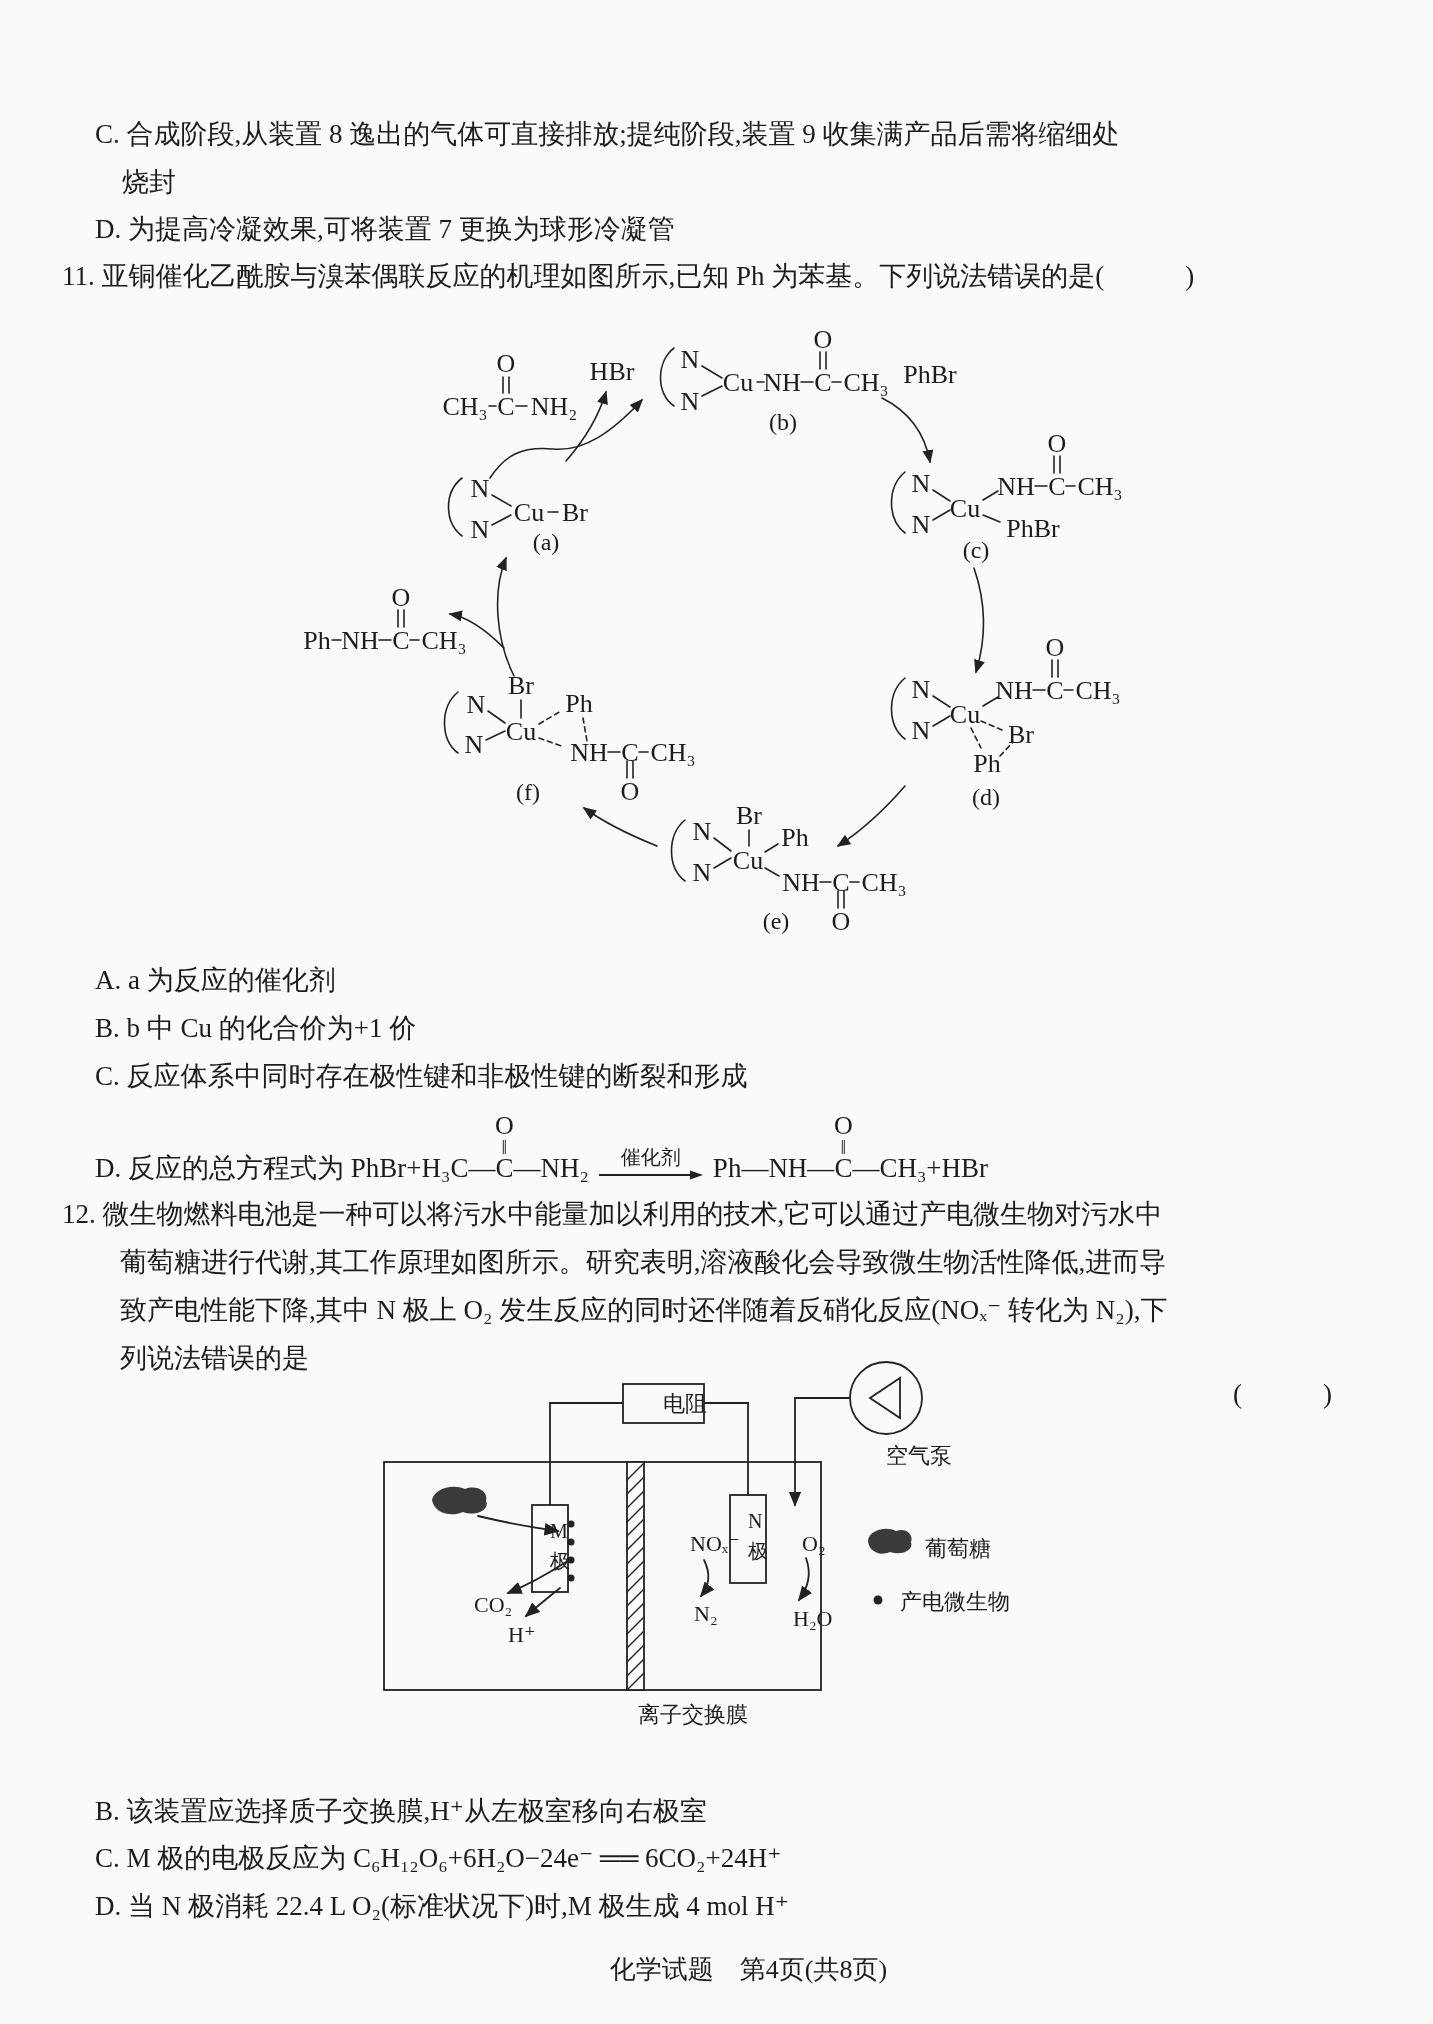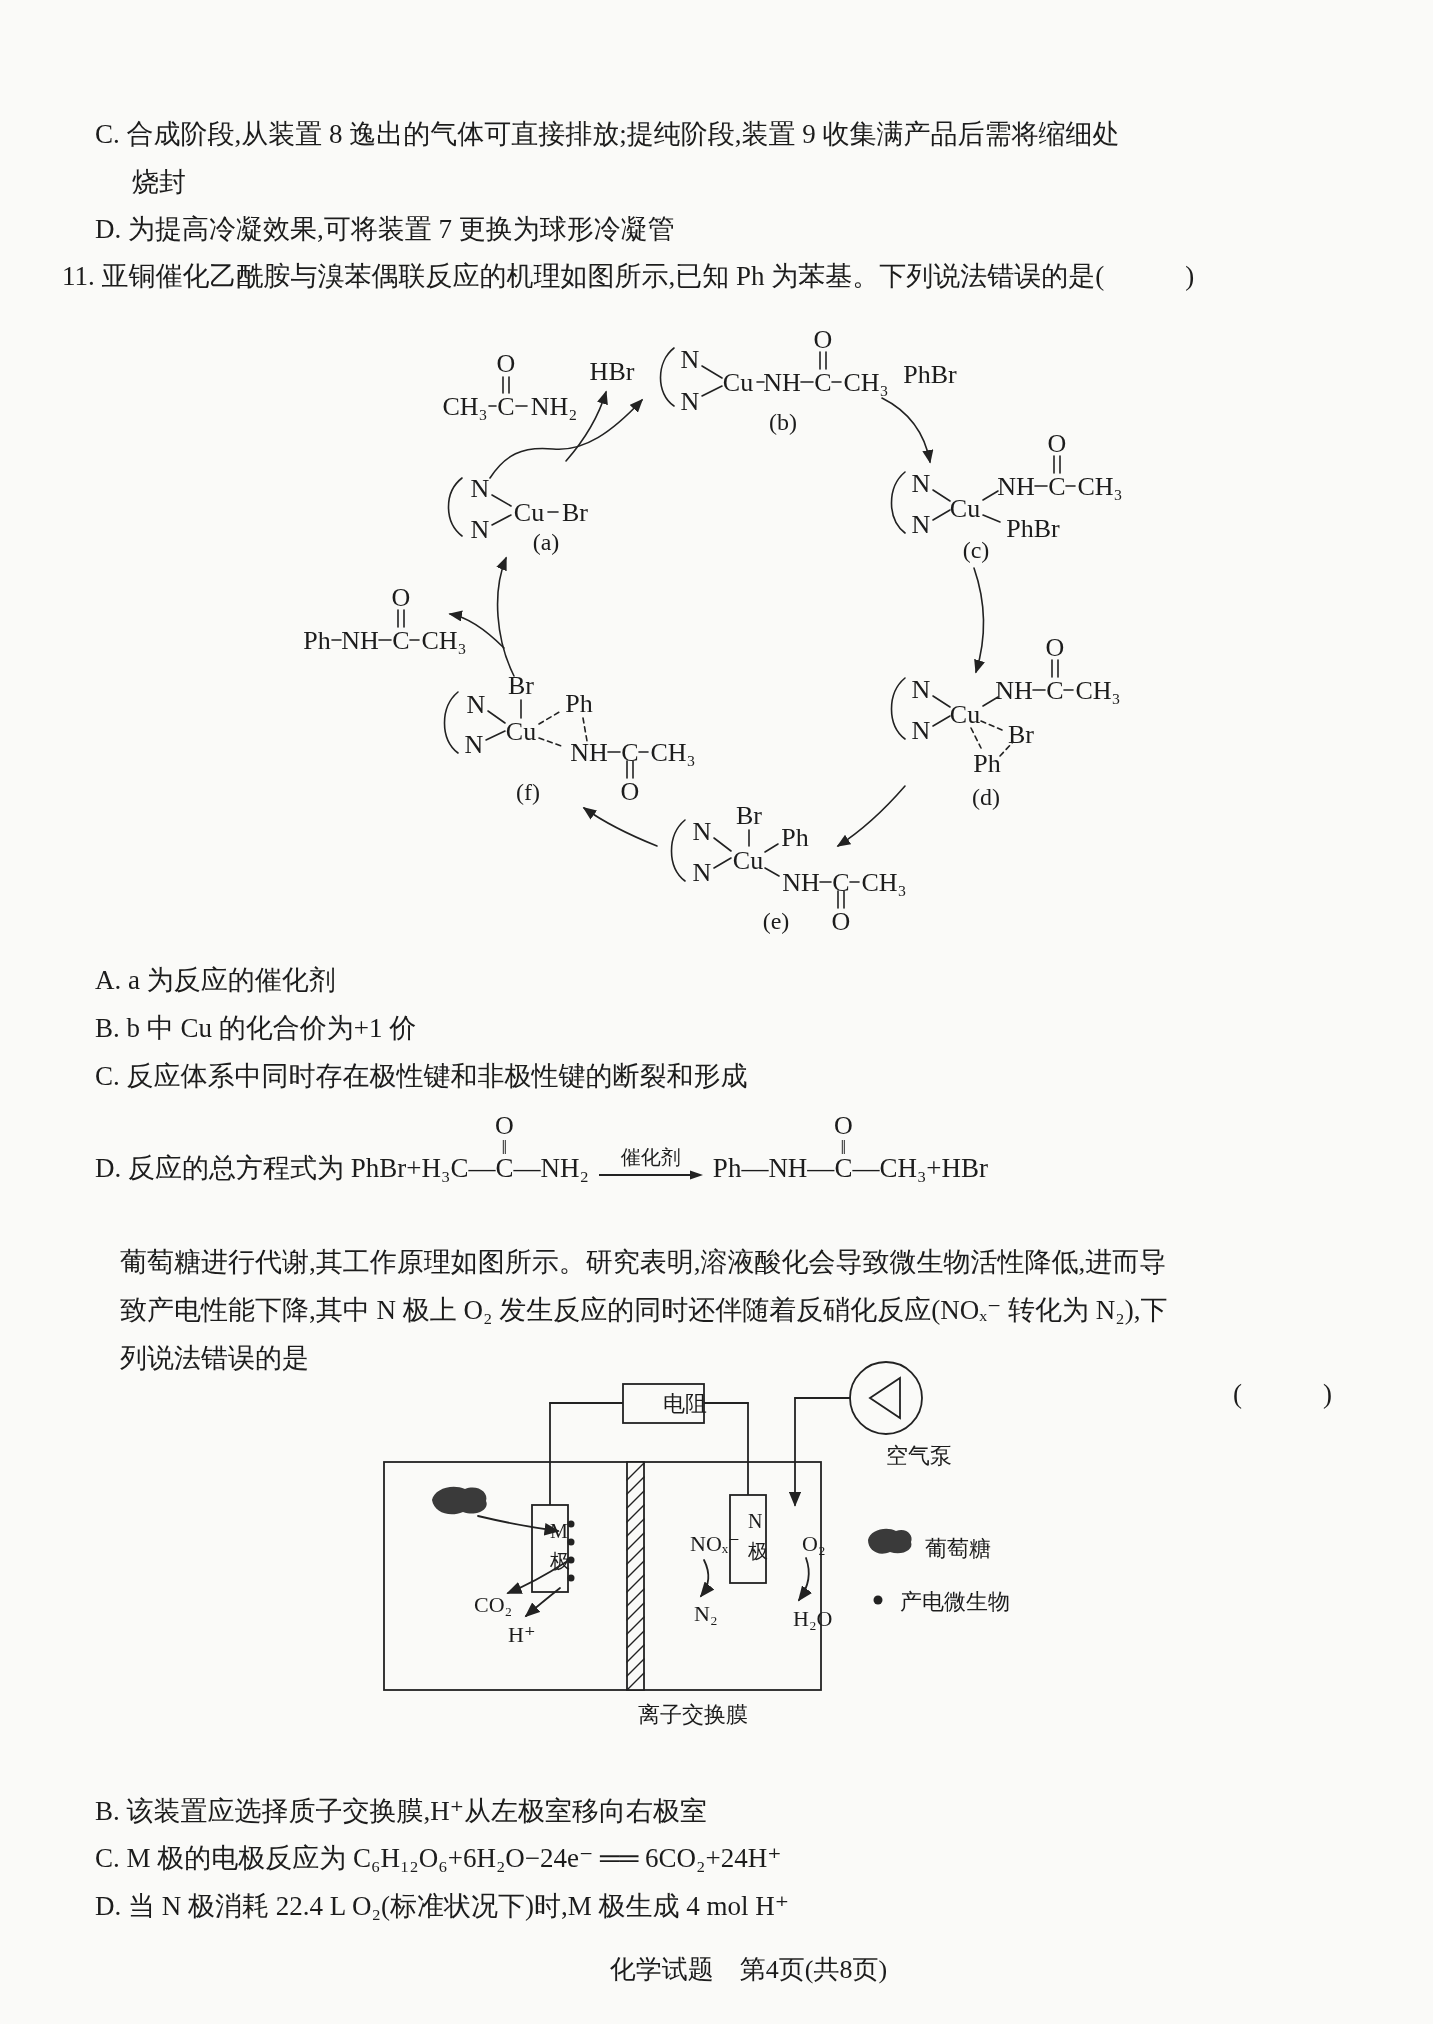--- a/index.html
+++ b/index.html
@@ -25,21 +25,21 @@
   .rxn svg{display:block;}
   svg text{font-family:"Liberation Serif","DejaVu Serif",serif;fill:#1c1c1c;}
   .footer{position:absolute;width:100%;text-align:center;font-size:26px;margin-top:20px;}
 </style>
 </head>
 <body>
 
 <div class="page">
 
   <div class="tline" style="left:95px;top:116px">C. 合成阶段,从装置 8 逸出的气体可直接排放;提纯阶段,装置 9 收集满产品后需将缩细处</div>
-  <div class="tline" style="left:132px;top:164px">烧封</div>
+  <div class="tline" style="left:122px;top:164px">烧封</div>
   <div class="tline" style="left:95px;top:211px">D. 为提高冷凝效果,可将装置 7 更换为球形冷凝管</div>
 
   <div class="tline" style="left:62px;top:258px">11. 亚铜催化乙酰胺与溴苯偶联反应的机理如图所示,已知 Ph 为苯基。下列说法错误的是(　　　)</div>
 
   <svg style="position:absolute;left:180px;top:320px" width="1060" height="650" viewBox="180 320 1060 650" fill="none" stroke-linecap="round">
     <defs>
       <marker id="ah" markerWidth="9" markerHeight="7" refX="7.5" refY="3.5" orient="auto">
         <path d="M0,0 L8.5,3.5 L0,7 Z" fill="#222" stroke="none"></path>
       </marker>
     </defs>
@@ -231,20 +231,21 @@
         </svg>
       </span>
       <span>Ph—NH—</span>
       <span class="cgroup"><span class="cgroup-above">
           <span class="oxy">O</span>
           <span class="dbl">‖</span>
         </span><span>C</span></span>
       <span>—CH₃+HBr</span>
   </div>
 
+  <div class="tline" style="left:62px;top:1196px">12. 微生物燃料电池是一种可以将污水中能量加以利用的技术,它可以通过产电微生物对污水中</div>
   <div class="tline" style="left:120px;top:1244px">葡萄糖进行代谢,其工作原理如图所示。研究表明,溶液酸化会导致微生物活性降低,进而导</div>
   <div class="tline" style="left:120px;top:1292px">致产电性能下降,其中 N 极上 O₂ 发生反应的同时还伴随着反硝化反应(NOₓ⁻ 转化为 N₂),下</div>
   <div class="tline flexline" style="left:120px;top:1340px;width:1212px">
     <span>列说法错误的是</span>
     <span class="paren">(　　　)</span>
   </div>
 
   <svg style="position:absolute;left:350px;top:1355px" width="700" height="385" viewBox="350 1355 700 385" fill="none" stroke-linecap="round">
     <defs>
       <marker id="ah2" markerWidth="9" markerHeight="7" refX="7.5" refY="3.5" orient="auto">

